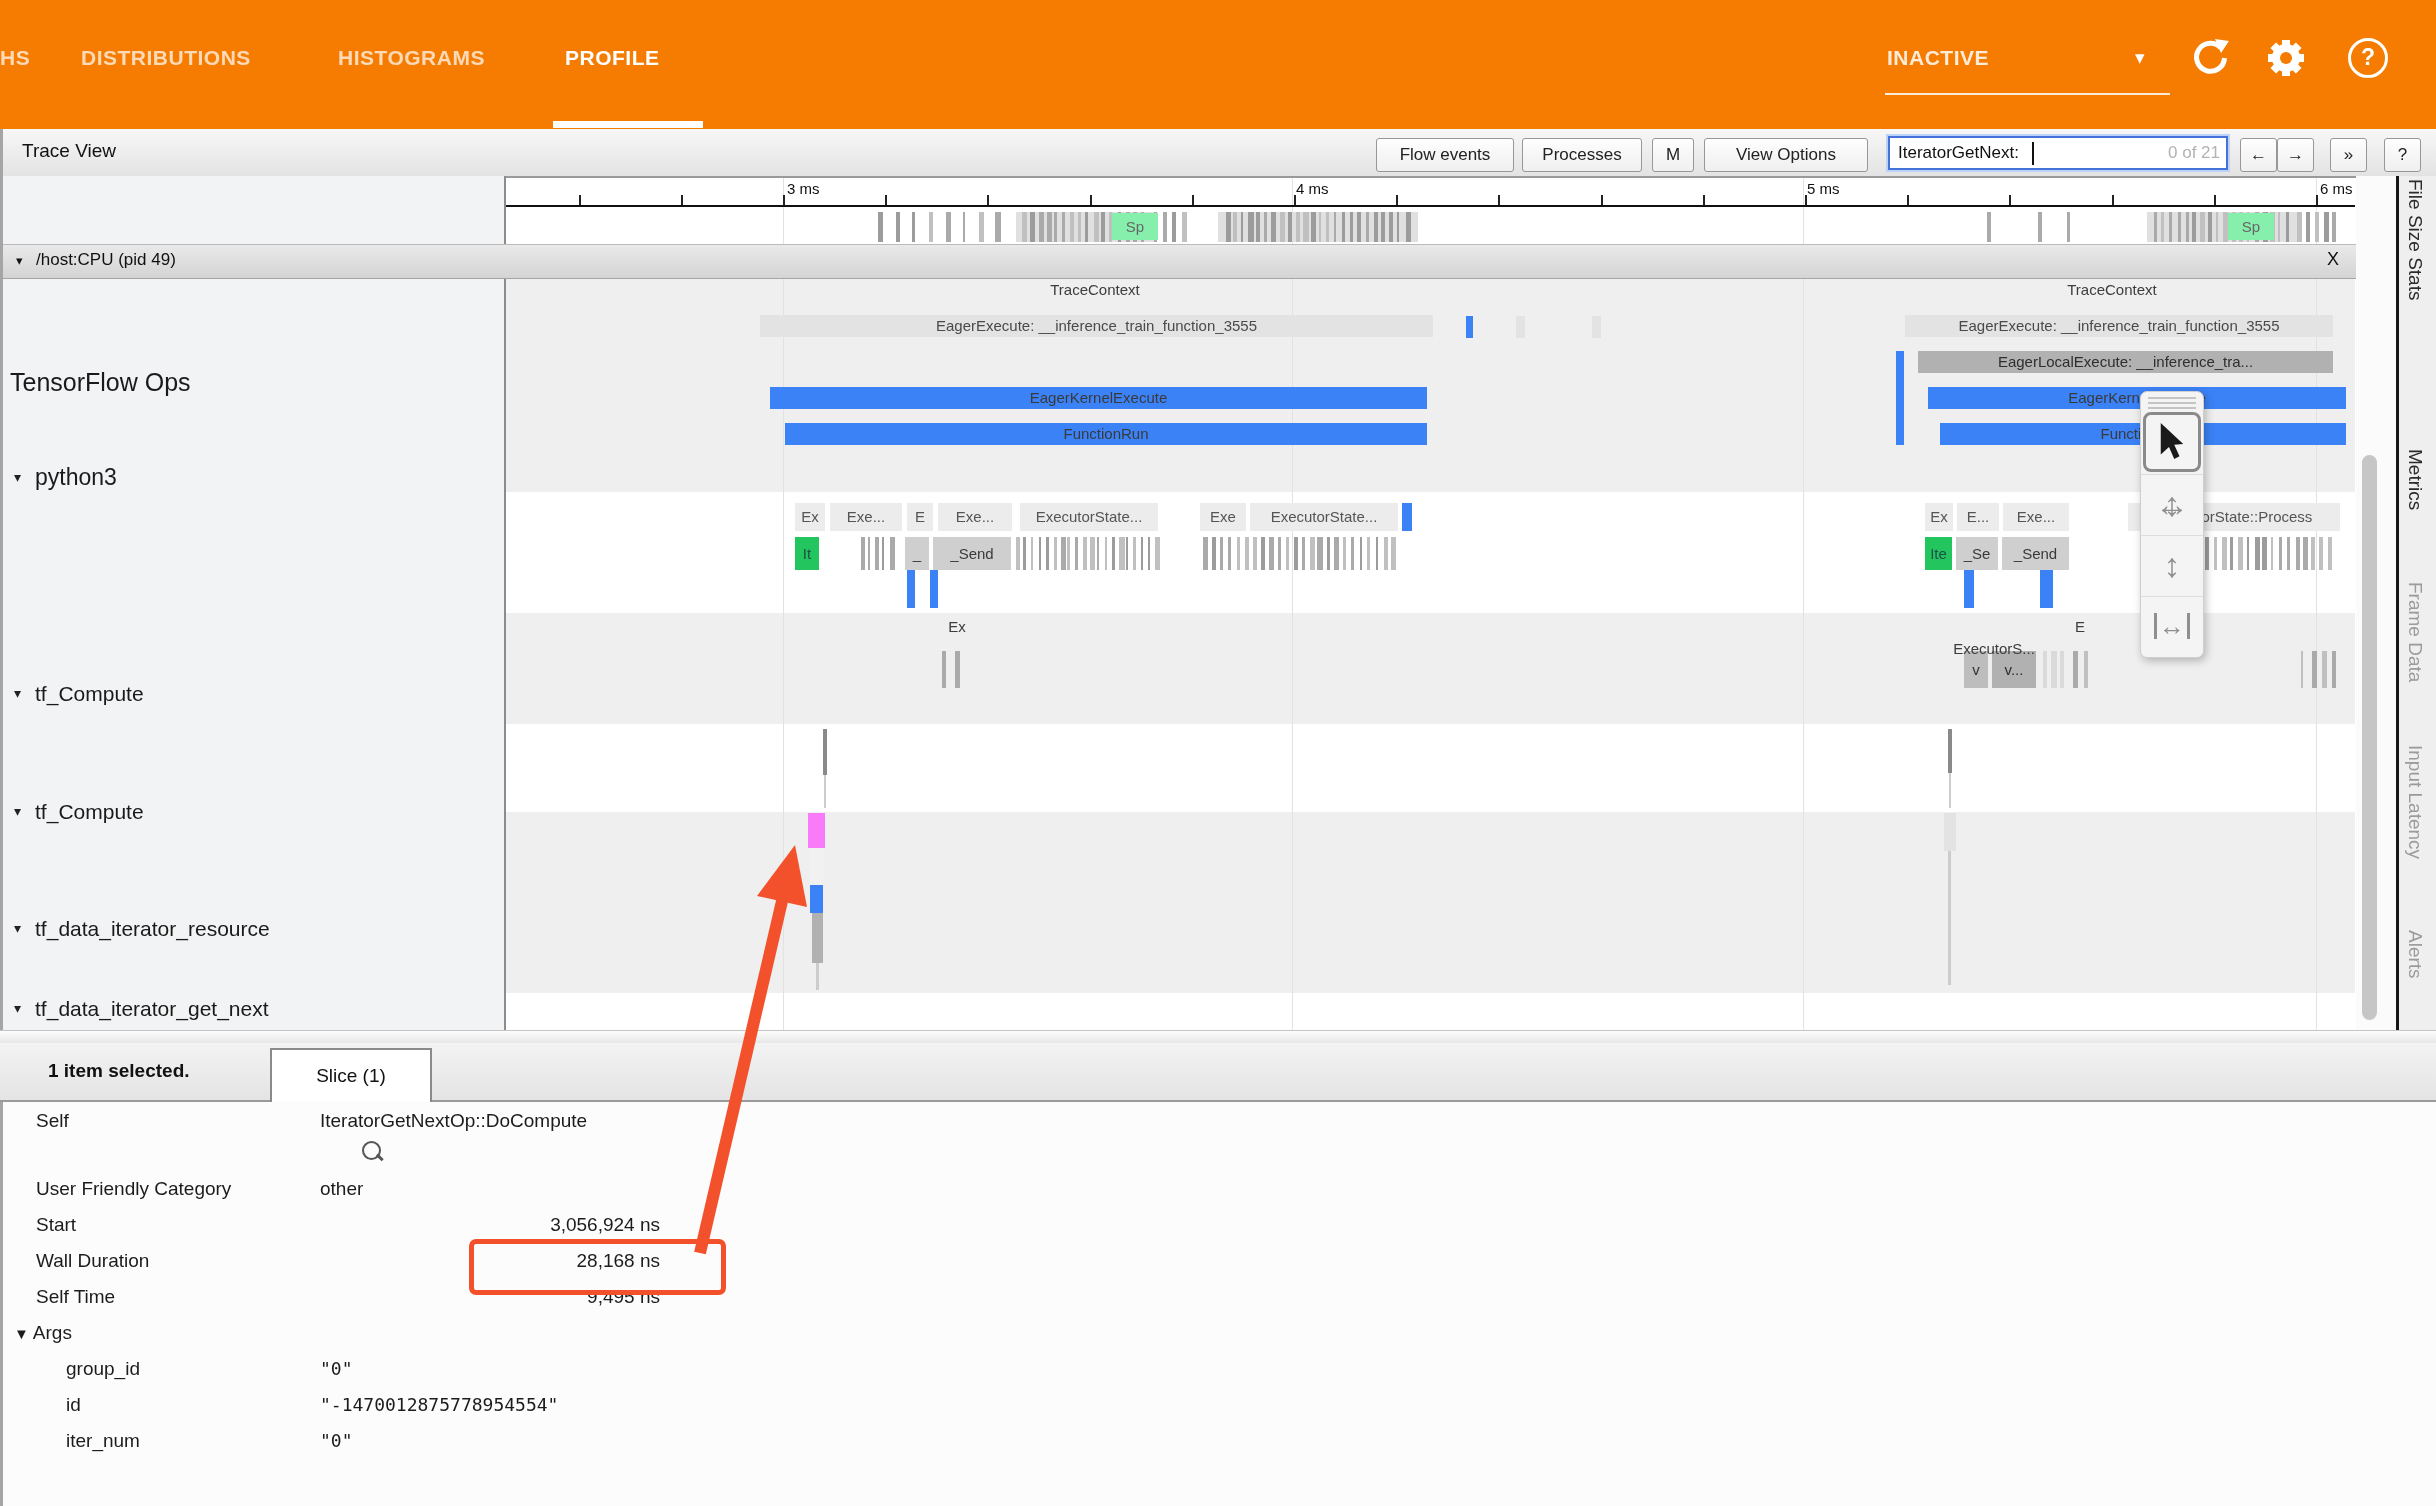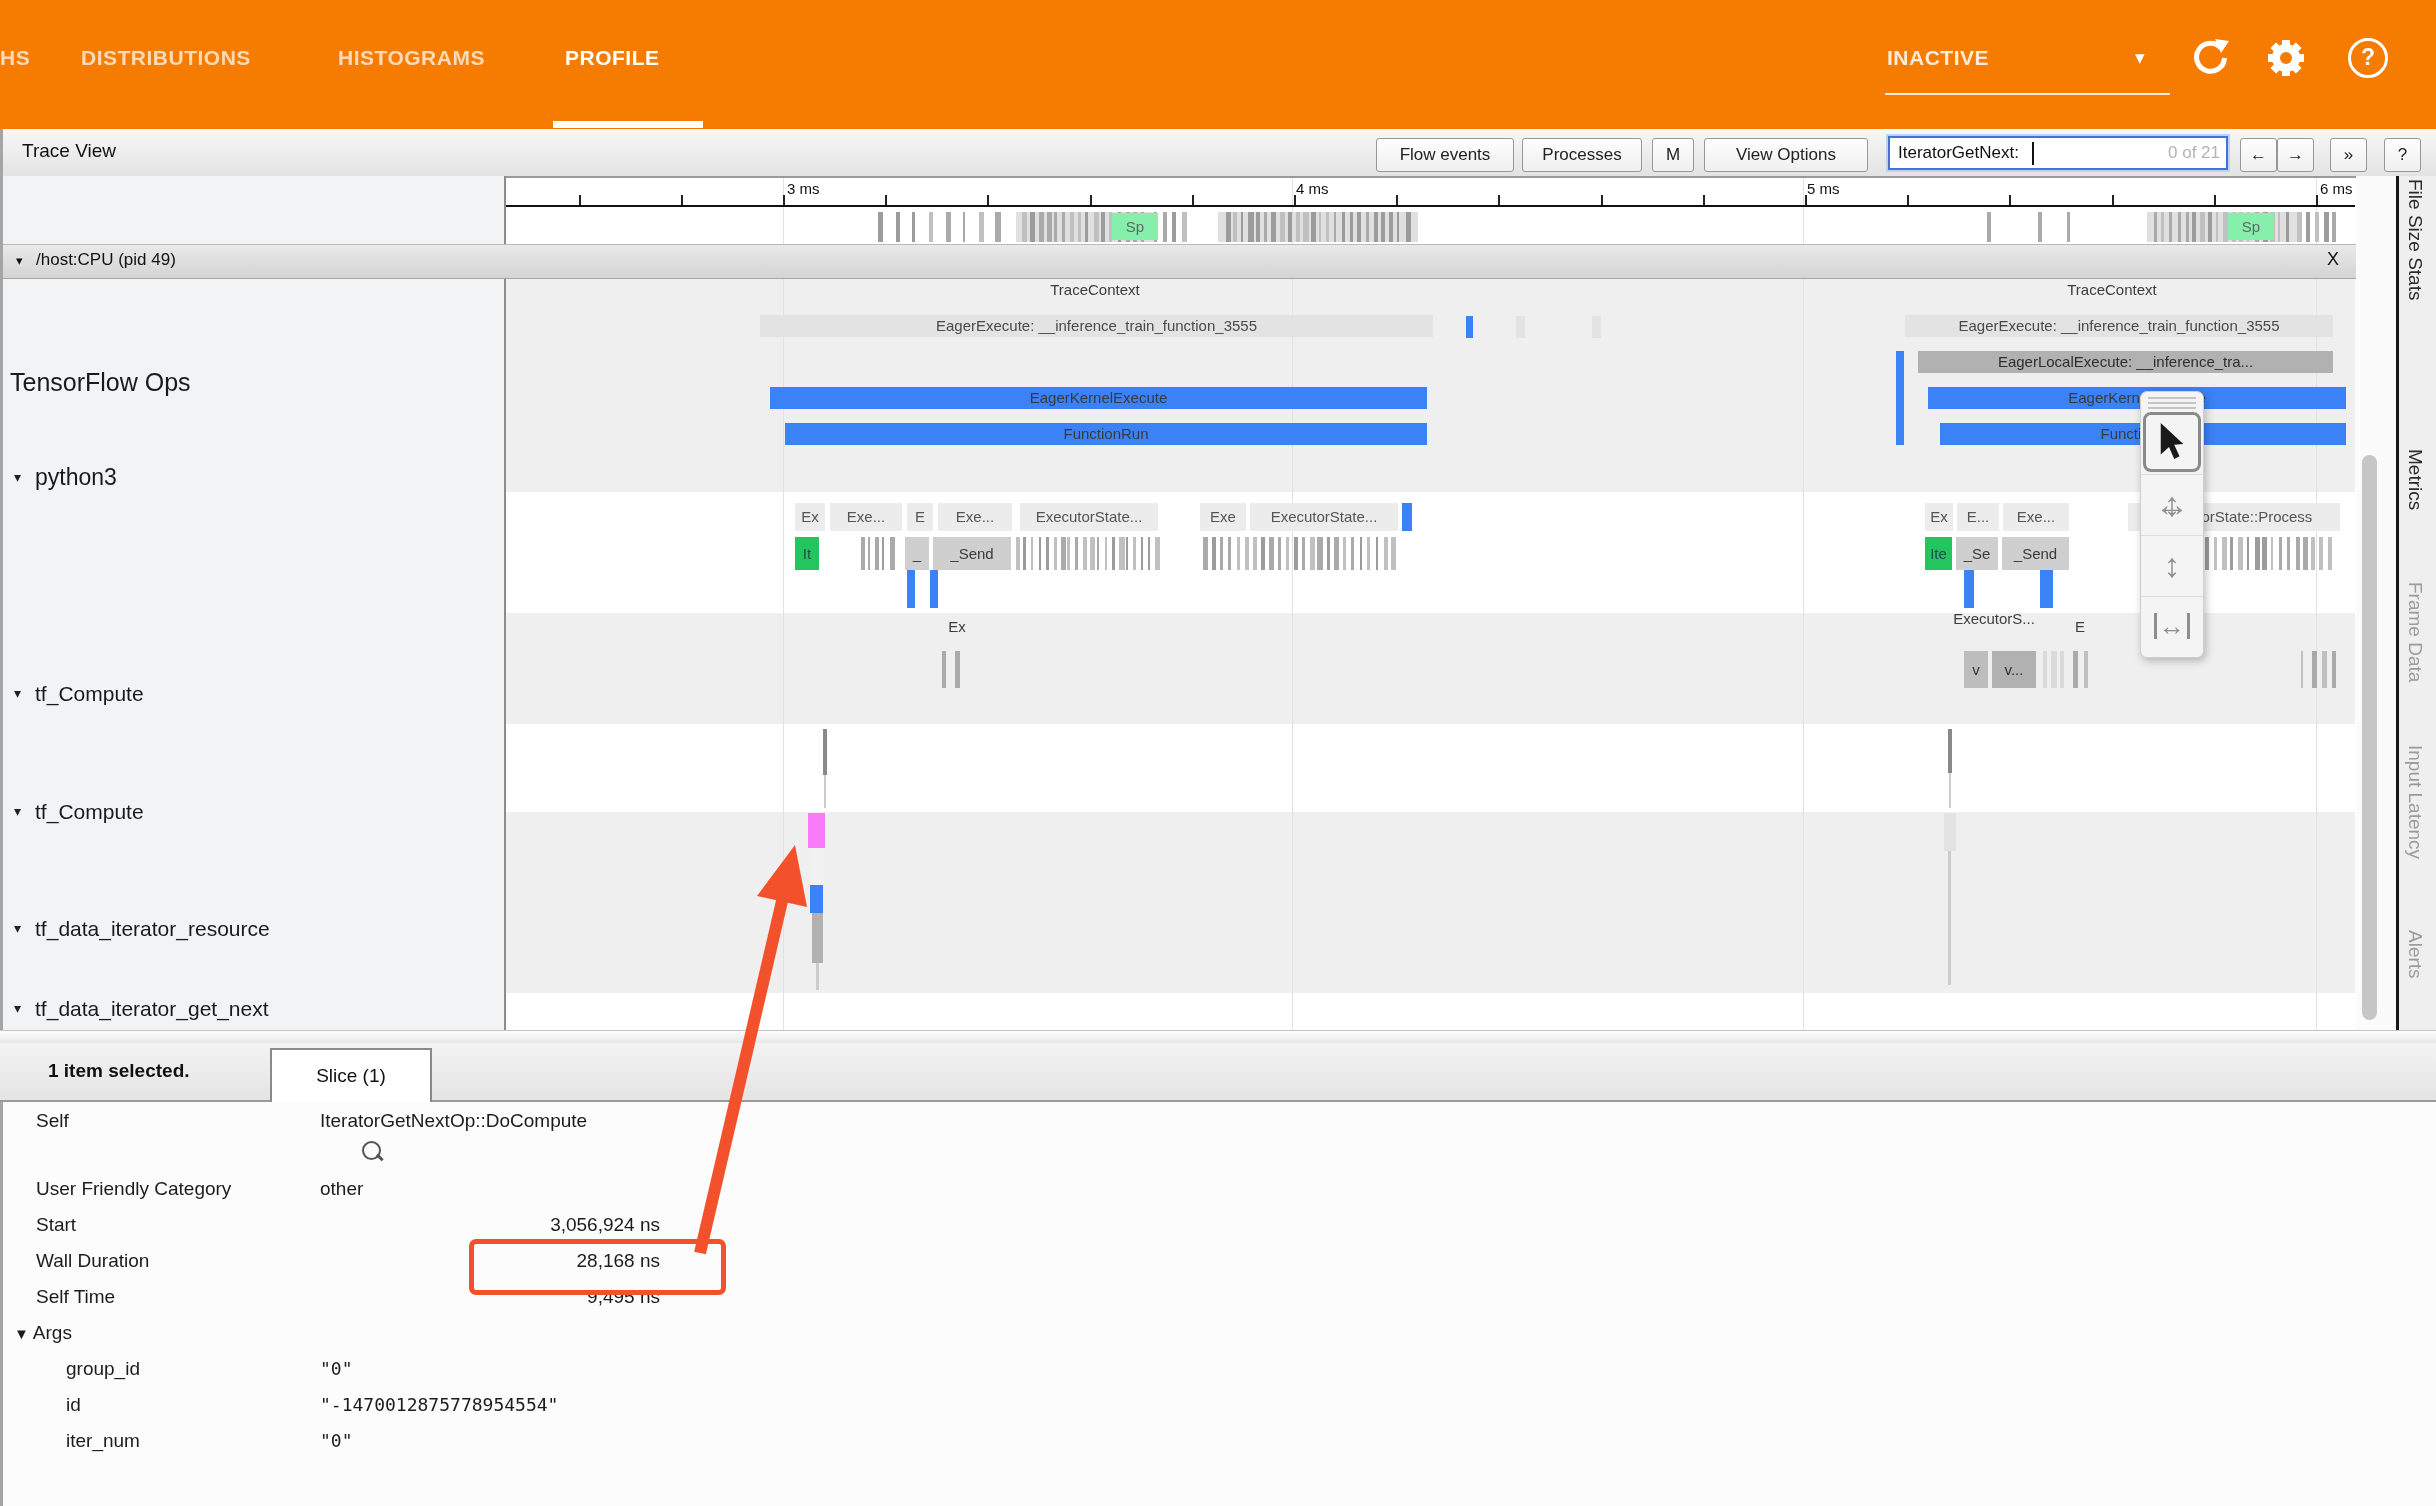--- a/index.html
+++ b/index.html
@@ -359,21 +359,21 @@
       <div class="ab ev c-m" style="left: 810px; top: 885px; width: 13px; height: 28px; line-height: 28px;"></div>
       <div class="ab ev c-d" style="left: 812px; top: 913px; width: 11px; height: 50px; line-height: 50px;"></div>
       <div class="ab ev c-hair" style="left: 816px; top: 963px; width: 3px; height: 27px; line-height: 27px;"></div>
       <div class="ab ev c-l" style="left: 1944px; top: 813px; width: 12px; height: 38px; line-height: 38px;"></div>
       <div class="ab ev c-hair" style="left: 1948px; top: 851px; width: 3px; height: 134px; line-height: 134px;"></div>
       <div class="ab ev c-sp" style="left: 1112px; top: 213px; width: 46px; height: 27px; line-height: 27px;">Sp</div>
       <div class="ab ev c-sp" style="left: 2228px; top: 213px; width: 46px; height: 27px; line-height: 27px;">Sp</div>
       <div class="ab evtext" style="left: 935px; top: 281px; width: 320px;">TraceContext</div>
       <div class="ab evtext" style="left: 1952px; top: 281px; width: 320px;">TraceContext</div>
       <div class="ab evtext" style="left: 797px; top: 618px; width: 320px;">Ex</div>
-      <div class="ab evtext" style="left: 1834px; top: 610px; width: 320px;">ExecutorS...</div>
+      <div class="ab evtext" style="left: 1834px; top: 640px; width: 320px;">ExecutorS...</div>
       <div class="ab evtext" style="left: 1920px; top: 618px; width: 320px;">E</div>
     </div>
 
   <div class="ab labelcol">
     <div class="ab opslabel">TensorFlow Ops</div>
     <div id="tracklabels">
         <div class="ab tracklabel" style="top: 276px; font-size: 23px; margin-top: 12px;"><span class="tri">▾</span>python3</div>
         <div class="ab tracklabel" style="top: 506px; font-size: 21px;"><span class="tri">▾</span>tf_Compute</div>
         <div class="ab tracklabel" style="top: 624px; font-size: 21px;"><span class="tri">▾</span>tf_Compute</div>
         <div class="ab tracklabel" style="top: 741px; font-size: 21px;"><span class="tri">▾</span>tf_data_iterator_resource</div>

